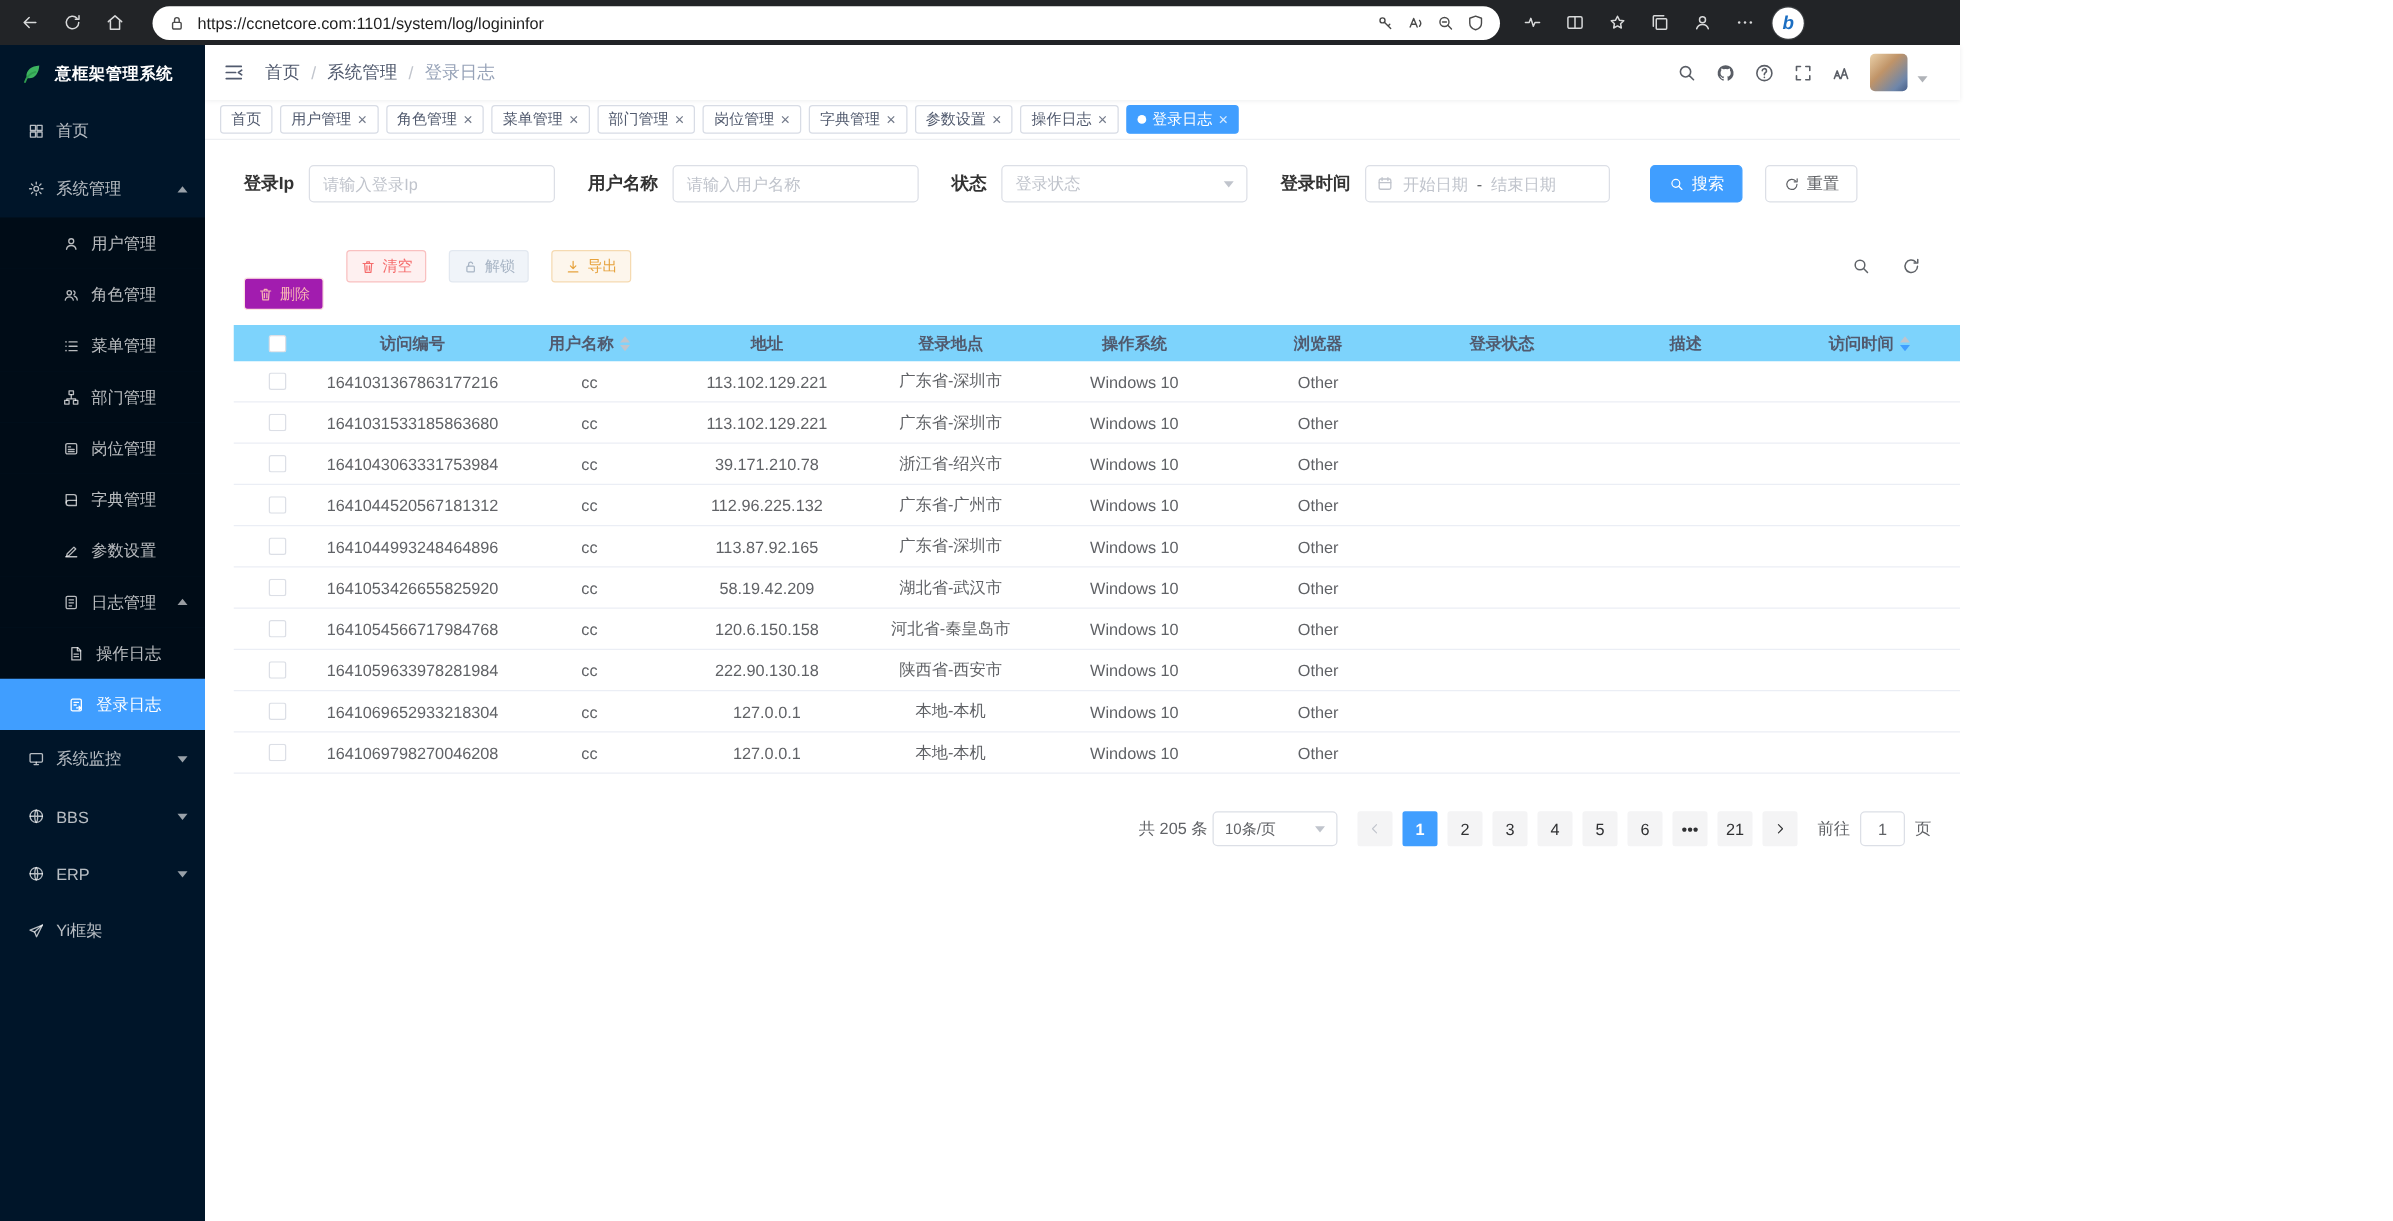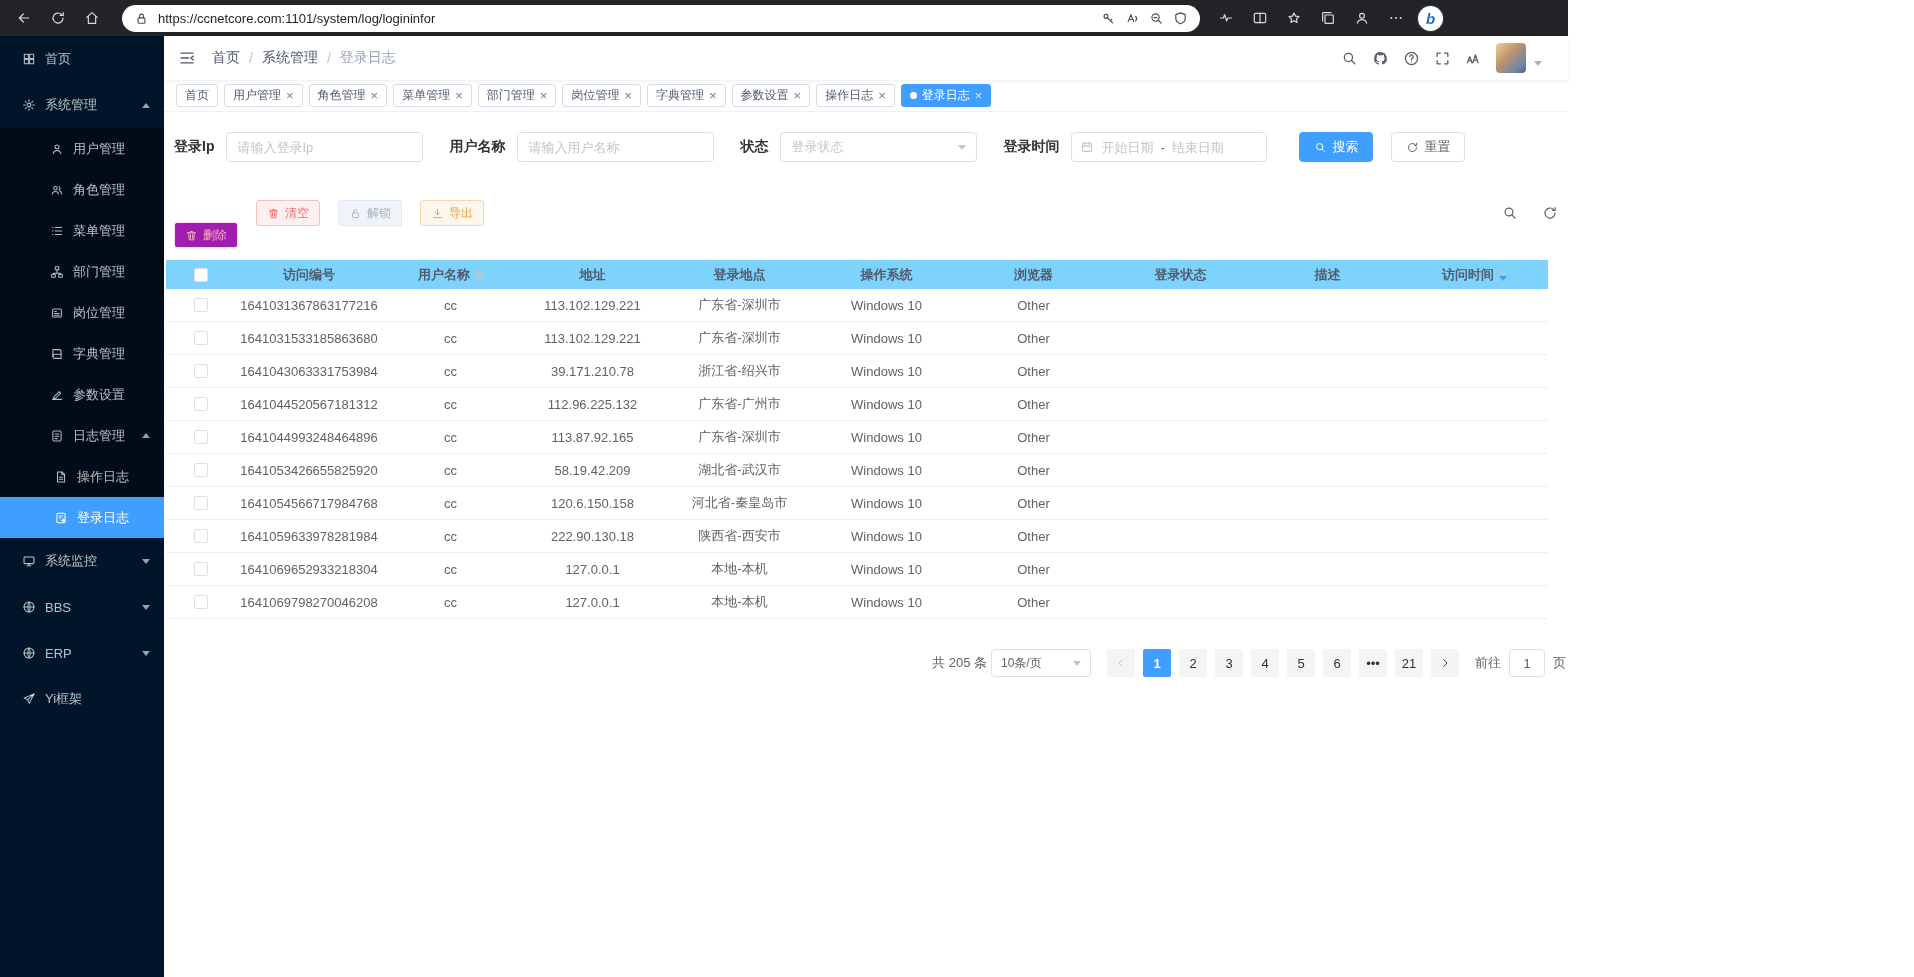--- a/index.html
+++ b/index.html
@@ -48,21 +48,21 @@
   
   .tab-bar{height:32px;display:flex;align-items:center;padding:0 12px;gap:6px;border-bottom:1px solid #eef0f3;background:#fff;}
   .tab{height:23px;display:inline-flex;align-items:center;gap:5px;padding:0 8px;border:1px solid #d8dce5;border-radius:3px;background:#fff;font-size:12px;color:#515a6e;cursor:pointer;white-space:nowrap;}
   .tab .dot{display:none;width:7px;height:7px;border-radius:50%;background:#fff;}
   .tab .close{display:none;font-size:13px;line-height:1;opacity:.8;}
   .tab.closable .close{display:inline;}
   .tab.active{background:#409eff;border-color:#409eff;color:#fff;}
   .tab.active .dot{display:inline-block;}
 
   
-  .content{flex:1;padding:8px 2px;overflow:hidden;}
+  .content{flex:1;padding:8px 23px;overflow:hidden;}
   .filter-row{display:flex;align-items:center;margin:12px 0 0 8px;}
   .f-label{font-size:14px;font-weight:bold;color:#333;margin-right:12px;white-space:nowrap;}
   .f-input{width:197px;height:30px;border:1px solid #dcdfe6;border-radius:4px;padding:0 10px;font-size:13px;color:#0c4a6e;margin-right:26px;font-family:inherit;outline:none;}
   .f-input::placeholder{color:#c0c4cc;}
   .f-select{width:197px;height:30px;border:1px solid #dcdfe6;border-radius:4px;display:flex;align-items:center;justify-content:space-between;padding:0 10px;margin-right:26px;color:#c0c4cc;font-size:13px;cursor:pointer;}
   .sel-caret{width:0;height:0;border-left:4px solid transparent;border-right:4px solid transparent;border-top:5px solid #c0c4cc;}
   .f-date{width:196px;height:30px;border:1px solid #dcdfe6;border-radius:4px;display:flex;align-items:center;padding:0 8px;gap:5px;color:#c0c4cc;font-size:13px;margin-right:32px;}
   .date-ic{width:14px;height:14px;color:#c0c4cc;flex:none;}
   .f-date input{border:none;outline:none;width:56px;text-align:center;font-size:13px;color:#6d28d9;font-family:inherit;}
   .f-date input::placeholder{color:#c0c4cc;}
@@ -201,20 +201,29 @@
               <circle cx="19" cy="12" r="1.5" fill="currentColor" stroke="none"></circle>
             </svg>
           </span>
         <span class="bing-badge">b</span>
       </div>
     </div>
 
     <div class="app">
 
       <aside class="sidebar">
+        <div class="logo">
+          <span class="logo-ic" data-icon="leaf">
+              <svg viewBox="0 0 24 24" width="100%" height="100%" fill="none" stroke="currentColor" stroke-width="1.8" stroke-linecap="round" stroke-linejoin="round">
+                <path d="M6.2 14.5C5.8 8.5 11 4.6 18.5 4c-.4 7.5-4.3 12.7-10.3 12.3-.9-.1-2-.8-2-1.8z" fill="#3db35f" stroke="none"></path>
+                <path d="M4.8 20c1.6-5.2 5.4-8.6 10-9.8" stroke="#2f9d4f"></path>
+              </svg>
+            </span>
+          <span class="logo-text">意框架管理系统</span>
+        </div>
         <nav class="menu">
 
             <div class="mi">
               <span class="mi-ic" data-icon-bind="icon">
                 <svg viewBox="0 0 24 24" width="100%" height="100%" fill="none" stroke="currentColor" stroke-width="1.8" stroke-linecap="round" stroke-linejoin="round">
                   <rect x="4" y="4" width="7" height="7"></rect>
                   <rect x="13" y="4" width="7" height="7"></rect>
                   <rect x="4" y="13" width="7" height="7"></rect>
                   <rect x="13" y="13" width="7" height="7"></rect>
                 </svg>

